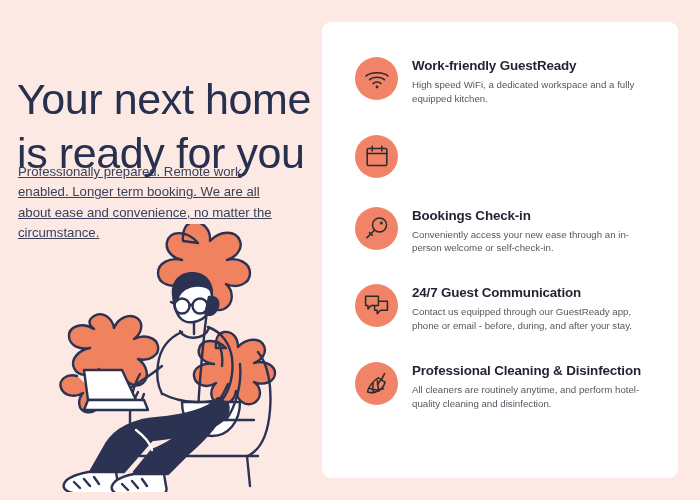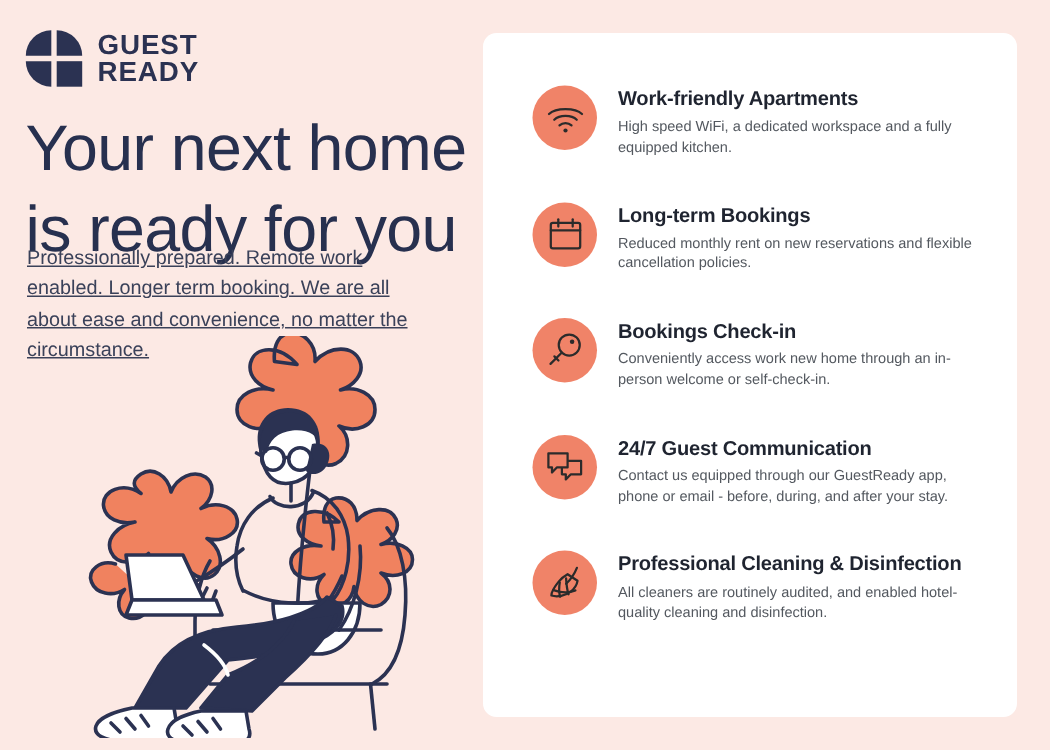--- a/index.html
+++ b/index.html
@@ -114,32 +114,20 @@
     line-height: 1.42;
     color: #53585f;
     max-width: 246px;
   }
 </style>
 </head>
 <body>
 
 <div class="left-col">
 
-  <div class="brand">
-    <svg class="brand-mark" viewBox="0 0 40 40">
-      <path d="M18.2 1.2 A17 17 0 0 0 1.2 18.2 L18.2 18.2 Z" fill="#2b3252"></path>
-      <path d="M21.8 18.2 L21.8 1.2 A17 17 0 0 1 38.8 18.2 Z" fill="#2b3252"></path>
-      <path d="M18.2 21.8 L18.2 38.8 A17 17 0 0 1 1.2 21.8 Z" fill="#2b3252"></path>
-      <rect x="21.8" y="21.8" width="17" height="17" fill="#2b3252"></rect>
-    </svg>
-    <span class="brand-words">
-      <span>GUEST</span>
-      <span>READY</span>
-    </span>
-  </div>
 
   <h1 class="headline">Your next home is ready for you</h1>
 
   <p class="subcopy">Professionally prepared. Remote work enabled. Longer term booking. We are all about ease and convenience, no matter the circumstance.</p>
 
   <svg class="illustration" viewBox="0 0 292 268">
     <g fill="none" stroke="#2b3252" stroke-width="2.4" stroke-linecap="round" stroke-linejoin="round">
 
       <g fill="#f0825f">
 
@@ -213,56 +201,52 @@
         <svg width="26" height="22" viewBox="0 0 26 22">
           <g fill="none" stroke="#2b2b2b" stroke-width="1.5" stroke-linecap="round">
             <path d="M2 8 C6.5 3.6 19.5 3.6 24 8"></path>
             <path d="M5.5 11.8 C9 8.4 17 8.4 20.5 11.8"></path>
             <path d="M9 15.6 C11.2 13.5 14.8 13.5 17 15.6"></path>
           </g>
           <circle cx="13" cy="19" r="1.4" fill="#2b2b2b"></circle>
         </svg>
       </div>
       <div class="feature-text">
-        <div class="feature-title">Work-friendly Apartments</div>
+        <div class="feature-title">Work-friendly GuestReady</div>
         <div class="feature-desc">High speed WiFi, a dedicated workspace and a fully equipped kitchen.</div>
       </div>
     </div>
 
     <div class="feature">
       <div class="feature-icon">
         <svg width="24" height="24" viewBox="0 0 24 24">
           <g fill="none" stroke="#2b2b2b" stroke-width="1.5" stroke-linecap="round" stroke-linejoin="round">
             <rect x="2.2" y="4.6" width="19.6" height="17" rx="1.4"></rect>
             <path d="M2.2 9.6 L21.8 9.6"></path>
             <path d="M7.2 2.2 L7.2 7"></path>
             <path d="M16.8 2.2 L16.8 7"></path>
           </g>
         </svg>
       </div>
-      <div class="feature-text">
-        <div class="feature-title">Long-term Bookings</div>
-        <div class="feature-desc">Reduced monthly rent on new reservations and flexible cancellation policies.</div>
-      </div>
     </div>
 
     <div class="feature">
       <div class="feature-icon">
         <svg width="25" height="25" viewBox="0 0 25 25">
           <g fill="none" stroke="#2b2b2b" stroke-width="1.5" stroke-linecap="round" stroke-linejoin="round">
             <circle cx="15.5" cy="9" r="7"></circle>
             <path d="M10.6 14 L3 21.6"></path>
             <path d="M5.6 16.6 L8.3 19.3"></path>
           </g>
           <circle cx="17.4" cy="6.9" r="1.5" fill="#2b2b2b"></circle>
         </svg>
       </div>
       <div class="feature-text">
         <div class="feature-title">Bookings Check-in</div>
-        <div class="feature-desc">Conveniently access work new home through an in-person welcome or self-check-in.</div>
+        <div class="feature-desc">Conveniently access your new ease through an in-person welcome or self-check-in.</div>
       </div>
     </div>
 
     <div class="feature">
       <div class="feature-icon">
         <svg width="25" height="23" viewBox="0 0 25 23">
           <g fill="#f08368" stroke="#2b2b2b" stroke-width="1.5" stroke-linecap="round" stroke-linejoin="round">
             <path d="M10.6 7.3 L23.4 7.3 L23.4 16.2 L16.6 16.2 L13.2 19.6 L13.2 16.2 L10.6 16.2 Z"></path>
             <path d="M1.6 2.2 L14.4 2.2 L14.4 11.6 L7.2 11.6 L4 15 L4 11.6 L1.6 11.6 Z"></path>
           </g>
@@ -281,18 +265,18 @@
             <path d="M20.6 2.6 C19 6.6 16.4 10.4 13.4 13.2"></path>
             <path d="M14.4 6.8 C12.2 8 10.2 9.6 8.6 11.6 C5.4 15.5 3.6 19 3.6 21 c4 1.2 9.2 0.2 12.8 -2.6 c2.6 -2 4.2 -4.6 4.6 -7.2 z"></path>
             <path d="M9.2 12.2 C8.6 15.6 8.6 19 9.4 21.8"></path>
             <path d="M13.4 9.6 C13.6 13.4 14 17 15 20.2"></path>
             <path d="M5 17.4 C9.6 19 15.4 19.4 19.6 17.6"></path>
           </g>
         </svg>
       </div>
       <div class="feature-text">
         <div class="feature-title">Professional Cleaning &amp; Disinfection</div>
-        <div class="feature-desc">All cleaners are routinely audited, and enabled hotel-quality cleaning and disinfection.</div>
+        <div class="feature-desc">All cleaners are routinely anytime, and perform hotel-quality cleaning and disinfection.</div>
       </div>
     </div>
 
   </div>
 </div>
 
 </body></html>

